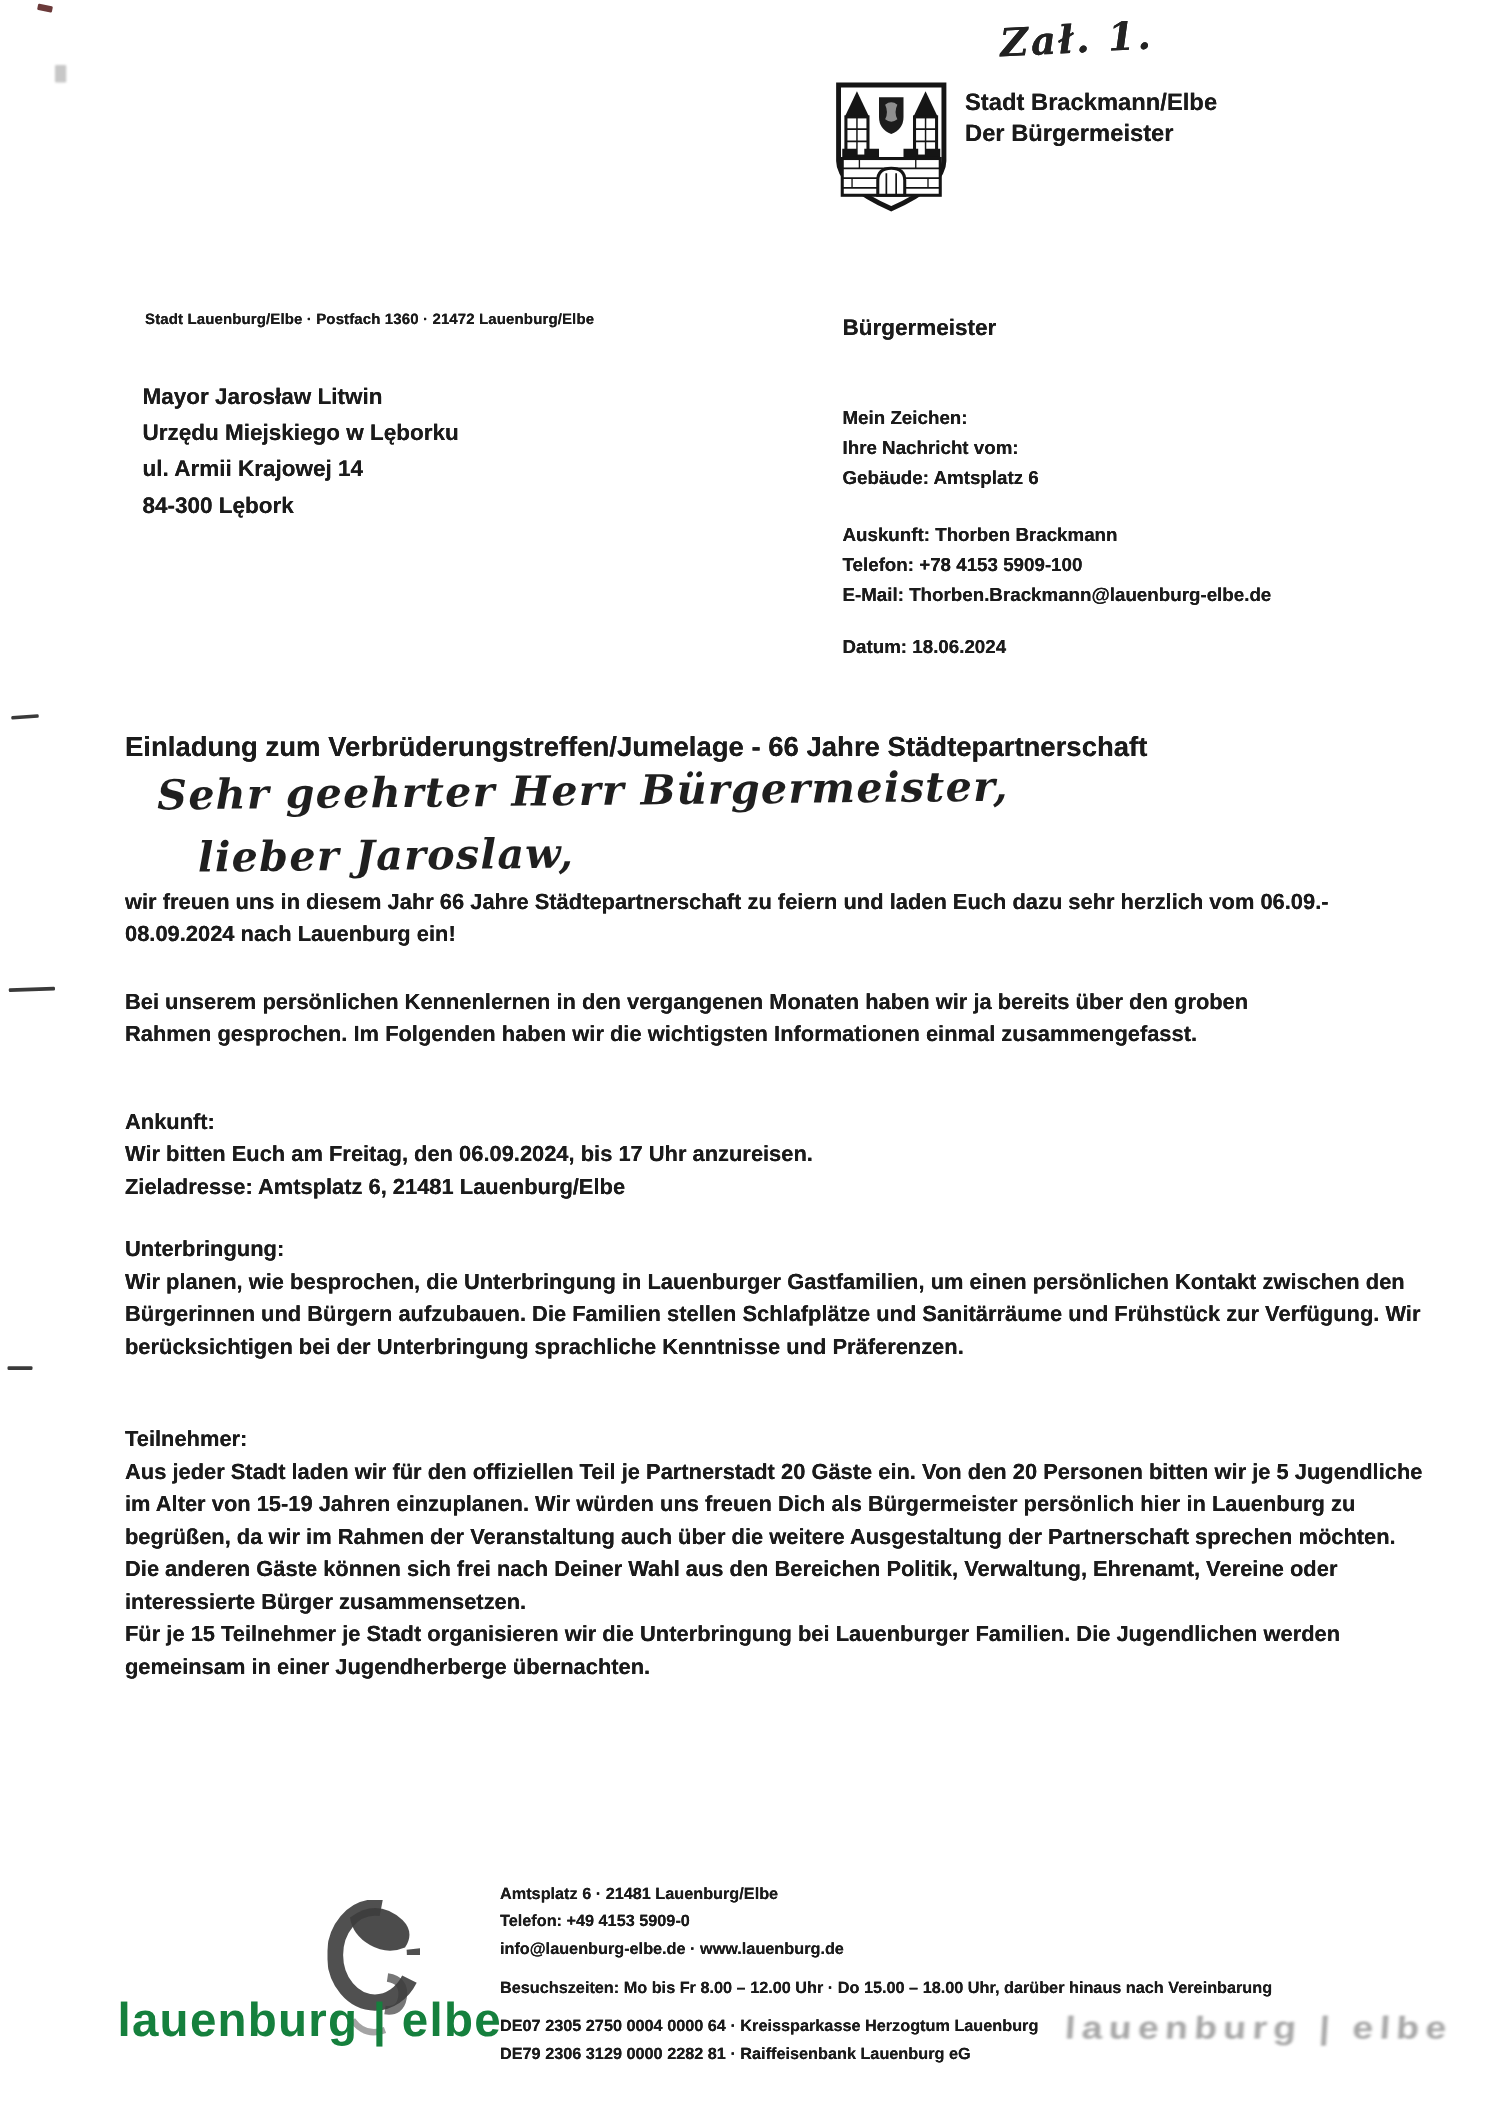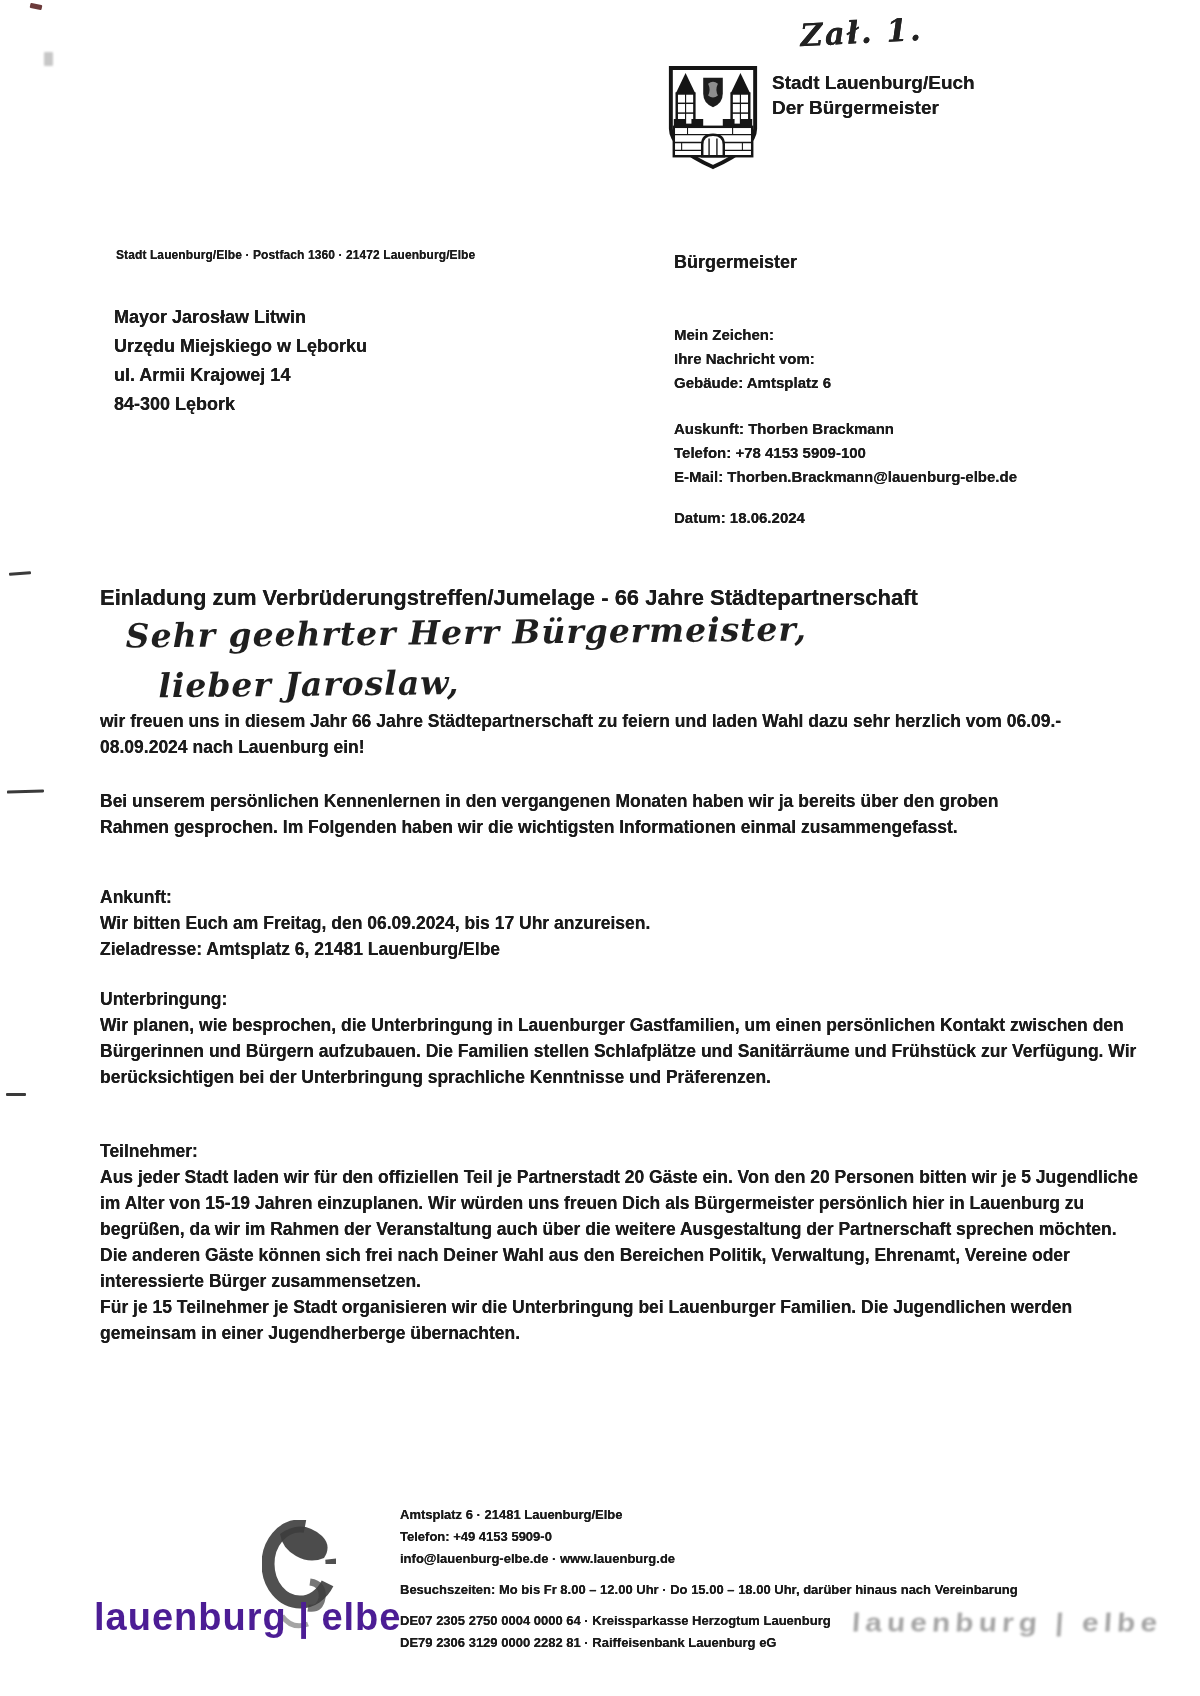--- a/index.html
+++ b/index.html
@@ -46,21 +46,21 @@
   .arr-h{top:884px;}
   .arr-t{top:910px;width:1020px;}
   .unt-h{top:986px;}
   .unt-t{top:1012px;width:1045px;}
   .tei-h{top:1138px;}
   .tei-t{top:1164px;width:1048px;}
   
   .stamp{position:absolute;left:262px;top:1520px;width:74px;height:116px;}
   .logo-text{
     position:absolute;left:94px;top:1596px;font-size:38px;font-weight:700;
-    color:#4c1d95;letter-spacing:1px;filter:blur(.4px);
+    color:#15803d;letter-spacing:1px;filter:blur(.4px);
   }
   .f-col{position:absolute;left:400px;top:1504px;font-size:13px;font-weight:700;line-height:22px;white-space:nowrap;}
   .f-hours{margin-top:9px;}
   .f-bank{margin-top:9px;}
   .ghost{
     position:absolute;left:852px;top:1606px;font-size:30px;font-weight:700;
     color:#6f6f6f;opacity:.62;filter:blur(1.1px);letter-spacing:5px;
     transform:scaleY(.85) skewX(-3deg);
   }
   
@@ -106,21 +106,21 @@
       <line x1="70" y1="64" x2="70" y2="72" stroke="#151515" stroke-width="1.1"></line>
       <line x1="18" y1="80" x2="18" y2="88" stroke="#151515" stroke-width="1.1"></line>
       <line x1="80" y1="80" x2="80" y2="88" stroke="#151515" stroke-width="1.1"></line>
 
       <path d="M39 94 V82 Q39 72 50 72 Q61 72 61 82 V94 Z" fill="#ffffff" stroke="#151515" stroke-width="2.5"></path>
       <line x1="46" y1="76" x2="46" y2="94" stroke="#151515" stroke-width="1.4"></line>
       <line x1="54" y1="76" x2="54" y2="94" stroke="#151515" stroke-width="1.4"></line>
     </svg>
   </div>
   <div class="lh-text txt">
-    <div>Stadt Lauenburg/Euch</div>
+    <div>Stadt Brackmann/Elbe</div>
     <div>Der Bürgermeister</div>
   </div>
 
   <div class="sender-line txt">Stadt Lauenburg/Elbe · Postfach 1360 · 21472 Lauenburg/Elbe</div>
 
   <div class="recipient txt">
     <div>Mayor Jarosław Litwin</div>
     <div>Urzędu Miejskiego w Lęborku</div>
     <div>ul. Armii Krajowej 14</div>
     <div>84-300 Lębork</div>
@@ -142,21 +142,21 @@
   </div>
 
   <div class="subject txt">Einladung zum Verbrüderungstreffen/Jumelage - 66 Jahre Städtepartnerschaft</div>
 
   <div class="greeting">
     <div class="l1">Sehr geehrter Herr Bürgermeister,</div>
     <div class="l2">lieber Jaroslaw,</div>
   </div>
 
   <div class="para p1 txt">
-    <span>wir freuen uns in diesem Jahr </span><span class="b">66 Jahre Städtepartnerschaft</span><span> zu feiern und laden Wahl dazu sehr herzlich vom </span><span class="b">06.09.- 08.09.2024</span><span> nach Lauenburg ein!</span>
+    <span>wir freuen uns in diesem Jahr </span><span class="b">66 Jahre Städtepartnerschaft</span><span> zu feiern und laden Euch dazu sehr herzlich vom </span><span class="b">06.09.- 08.09.2024</span><span> nach Lauenburg ein!</span>
   </div>
 
   <div class="para p2 txt">Bei unserem persönlichen Kennenlernen in den vergangenen Monaten haben wir ja bereits über den groben Rahmen gesprochen. Im Folgenden haben wir die wichtigsten Informationen einmal zusammengefasst.</div>
 
   <div class="para arr-h h txt">Ankunft:</div>
   <div class="para arr-t txt">
     <div><span>Wir bitten Euch am </span><span class="b">Freitag, den 06.09.2024, bis 17 Uhr anzureisen</span><span>.</span></div>
     <div>Zieladresse: Amtsplatz 6, 21481 Lauenburg/Elbe</div>
   </div>
 

